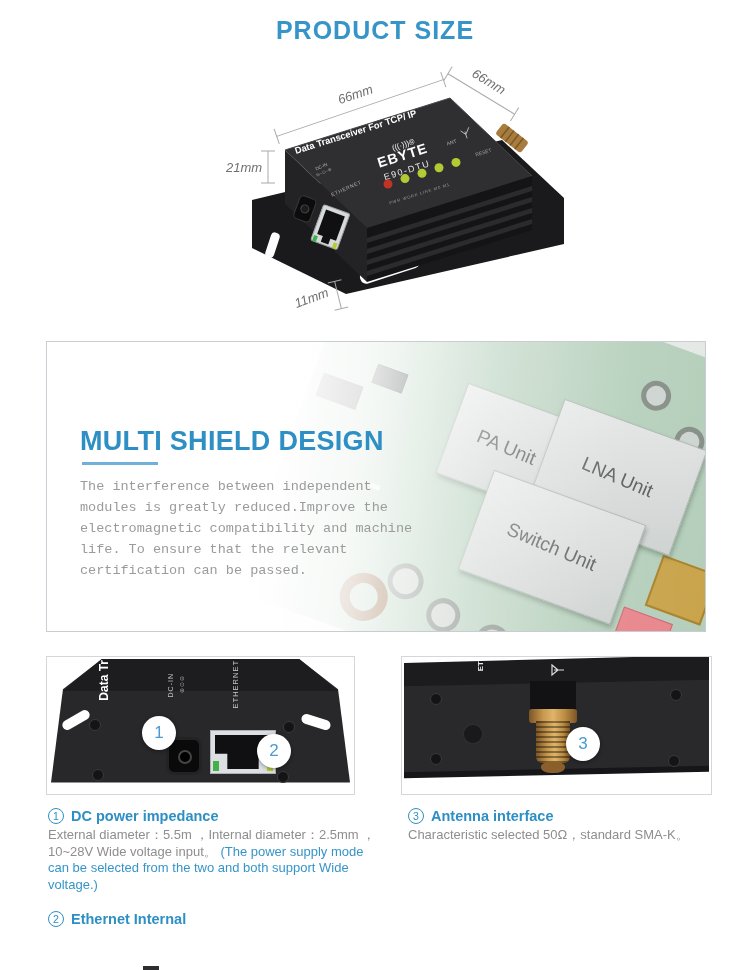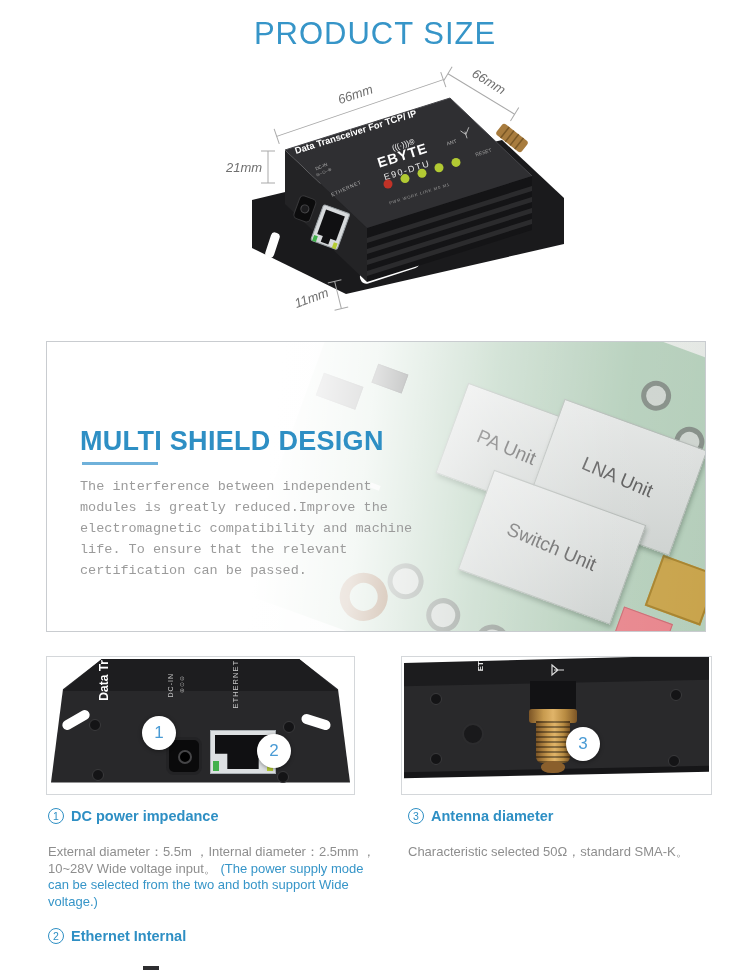--- a/index.html
+++ b/index.html
@@ -1,21 +1,21 @@
 <!DOCTYPE html>
 <html><head>
 <meta charset="utf-8">
 <style>
   html,body{margin:0;padding:0;background:#fff;}
   .page{position:relative;width:750px;height:970px;background:#fff;overflow:hidden;
         font-family:"Liberation Sans",sans-serif;}
 
   
   .main-title{position:absolute;top:16px;left:0;width:750px;text-align:center;
-    font-size:31px;font-weight:normal;color:#3695c8;letter-spacing:1px;}
+    font-size:25px;font-weight:bold;color:#3695c8;letter-spacing:1px;}
 
   
   .size-svg{position:absolute;top:50px;left:0;}
   .dim-label{font-style:italic;fill:#6f6f6f;font-size:13px;}
   .dim-line{stroke:#a9a9a9;stroke-width:1;fill:none;}
 
   
   .shield-box{position:absolute;left:46px;top:341px;width:658px;height:289px;
     border:1px solid #c9ccd0;overflow:hidden;
     background:linear-gradient(100deg,#fdfdfd 0%,#f4f6f5 40%,#eaede9 70%,#e2e6e2 100%);}
@@ -90,21 +90,21 @@
     background:#8a5f2c;}
 
   
   .notes{position:absolute;top:808px;}
   .notes-left{left:48px;width:334px;}
   .notes-right{left:408px;width:322px;}
   .note-title{display:flex;align-items:center;gap:7px;color:#2e8fc4;font-weight:bold;font-size:14.5px;}
   .num-badge{width:16px;height:16px;border-radius:50%;border:1.3px solid #2e8fc4;color:#2e8fc4;
     font-size:10.5px;font-weight:normal;display:inline-flex;align-items:center;justify-content:center;
     flex:0 0 auto;box-sizing:border-box;}
-  .note-body{margin-top:20px;font-size:13px;line-height:16.5px;color:#8e8e8e;}
+  .note-body{margin-top:3px;font-size:13px;line-height:16.5px;color:#8e8e8e;}
   .note-blue{color:#3695c8;}
   .note-gap{margin-top:18px;}
   .bottom-mark{position:absolute;left:143px;top:966px;width:16px;height:4px;background:#2e2e30;}
 </style>
 </head>
 <body>
 
 <div class="page">
 
   <div class="main-title">PRODUCT SIZE</div>
@@ -292,21 +292,21 @@
     </div>
     <div class="note-title note-gap">
       <span class="num-badge">2</span>
       <span>Ethernet Internal</span>
     </div>
   </div>
 
   <div class="notes notes-right">
     <div class="note-title">
       <span class="num-badge">3</span>
-      <span>Antenna diameter</span>
+      <span>Antenna interface</span>
     </div>
     <div class="note-body">
       <span>Characteristic selected 50Ω，standard SMA-K。</span>
     </div>
   </div>
 
   <div class="bottom-mark"></div>
 </div>
 
 </body></html>

